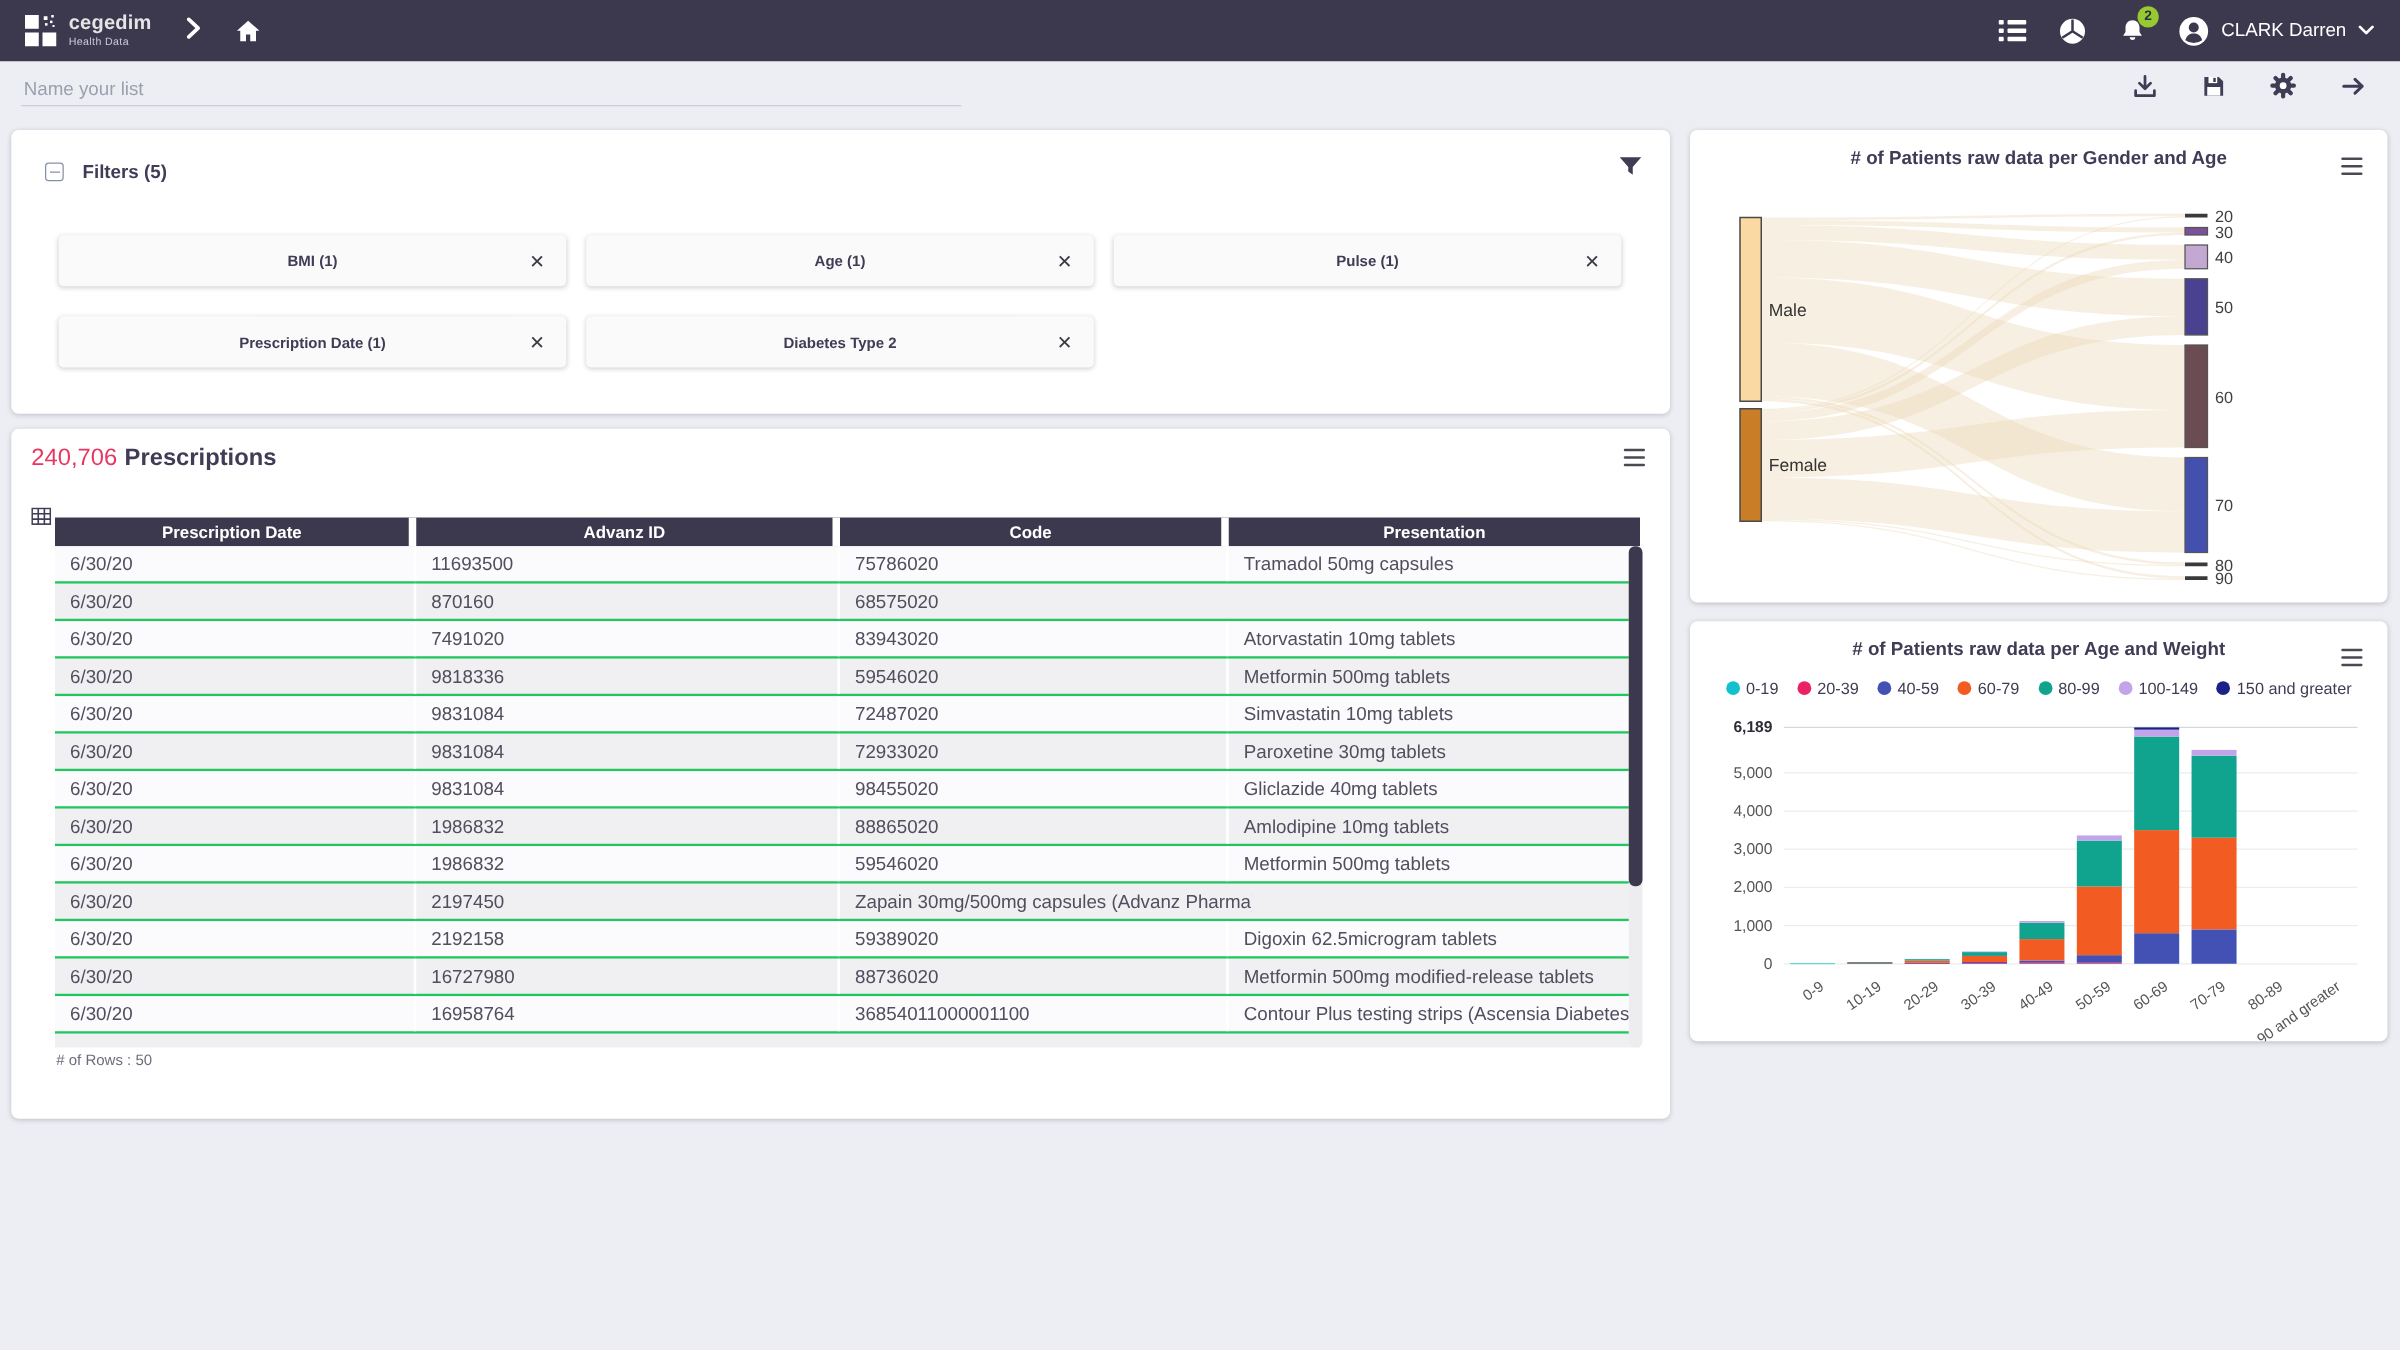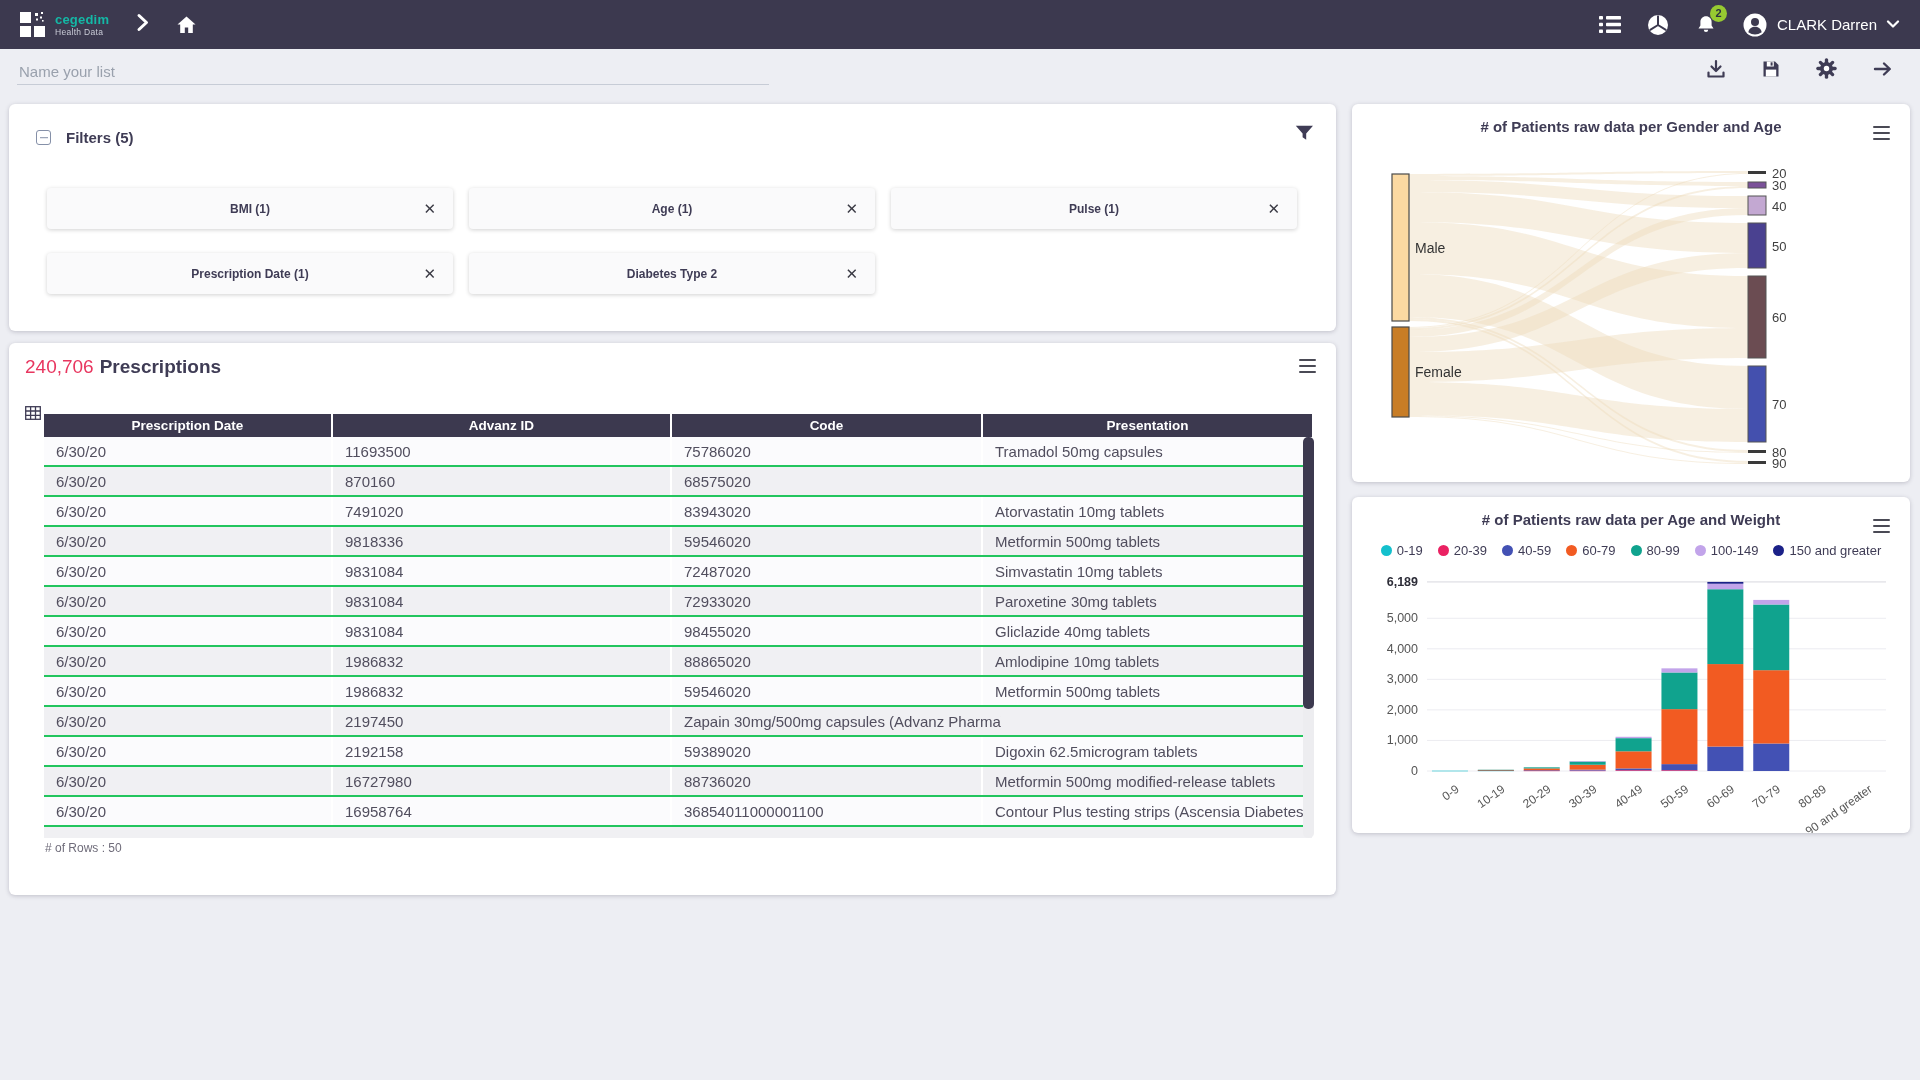--- a/index.html
+++ b/index.html
@@ -9,21 +9,21 @@
     background:#edeef3; font-family:"Liberation Sans", sans-serif;
   }
   button { background:none; border:none; padding:0; cursor:pointer; font-family:inherit; }
 
   
   .navbar { position:absolute; left:0; top:0; width:1920px; height:49px; background:#3c394f;
             display:flex; align-items:center; justify-content:space-between; padding:0 20px; }
   .nav-left { display:flex; align-items:center; gap:27px; }
   .logo { display:flex; align-items:center; gap:9px; }
   .logo-texts { display:flex; flex-direction:column; line-height:1; }
-  .logo-text { color:#14b8a6; font-size:13px; font-weight:bold; letter-spacing:.2px; }
+  .logo-text { color:#e5e5e5; font-size:16px; font-weight:bold; letter-spacing:.2px; }
   .logo-sub  { color:#c9cbd6; font-size:8.5px; margin-top:2px; letter-spacing:.3px; }
   .nav-right { display:flex; align-items:center; gap:24px; }
   .nav-btn { display:flex; align-items:center; position:relative; }
   .badge { position:absolute; top:-8px; right:-9px; width:17px; height:17px; border-radius:50%;
            background:#97ca31; color:#2c3340; font-size:11px; font-weight:bold;
            display:flex; align-items:center; justify-content:center; }
   .user { display:flex; align-items:center; gap:9px; cursor:pointer; }
   .user-name { color:#fff; font-size:15px; }
 
   
@@ -58,21 +58,21 @@
 
   
   .presc-head { position:absolute; left:16px; top:13px; font-size:19px; white-space:nowrap; }
   .presc-count { color:#e8365f; }
   .presc-label { color:#3f3c55; font-weight:bold; margin-left:6px; }
   .presc-menu { top:16px; }
   .table-icon { position:absolute; left:16px; top:63px; }
   .ptable { position:absolute; left:35px; top:71px; width:1268px; }
   .thead { display:flex; height:23px; background:#3c394f; }
   .th { color:#fff; font-size:13.5px; font-weight:bold; display:flex; align-items:center; justify-content:center;
-        border-right:2px solid #ffffff; height:23px; }
+        border-right:6px solid #ffffff; height:23px; }
   .th:last-child { border-right:none; }
   .trow { display:flex; height:30px; background:#fbfbfd; border-bottom:2px solid #22c55e; }
   .trow.alt { background:#f0f0f3; }
   .td { font-size:15px; color:#514e5e; line-height:29px; padding-left:12px; border-right:2px solid #fff;
         white-space:nowrap; overflow:hidden; }
   .td:last-child { border-right:none; }
   .partial-row { height:11px; background:#f0f0f3; }
   .tscroll { position:absolute; left:1294px; top:94px; width:11px; height:401px; background:#ededf0; border-radius:5px; }
   .tthumb  { position:absolute; left:0; top:0; width:11px; height:272px; background:#3c394f; border-radius:5px; cursor:pointer; }
   .rows-footer { position:absolute; left:36px; top:498px; font-size:12px; color:#6f6c7a; }

